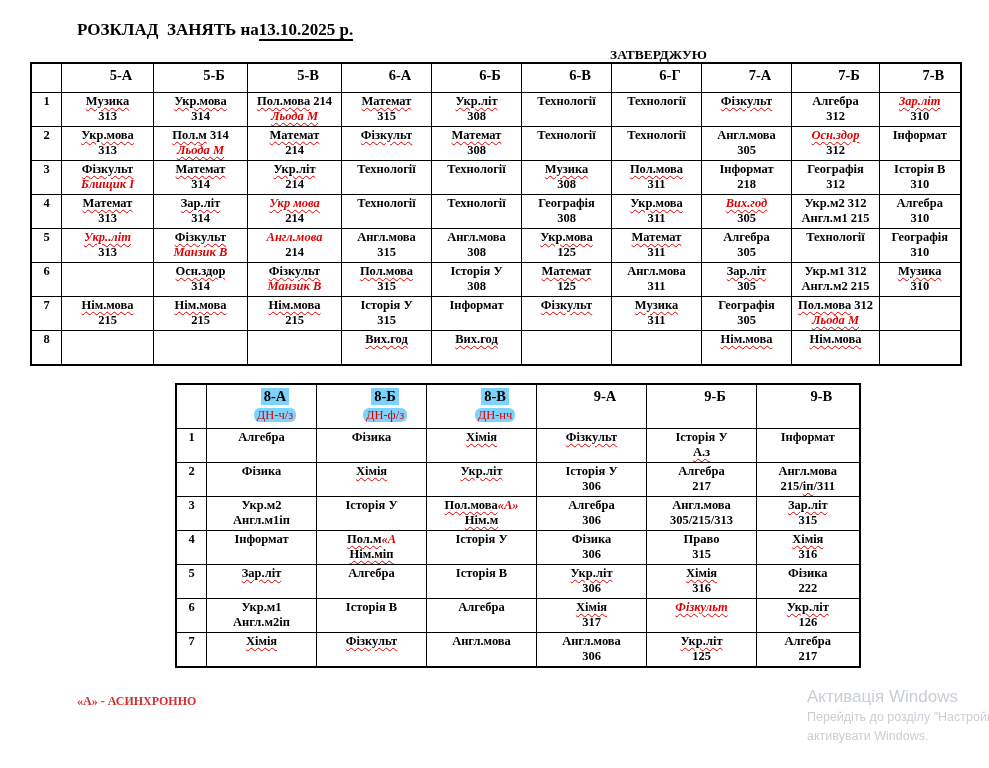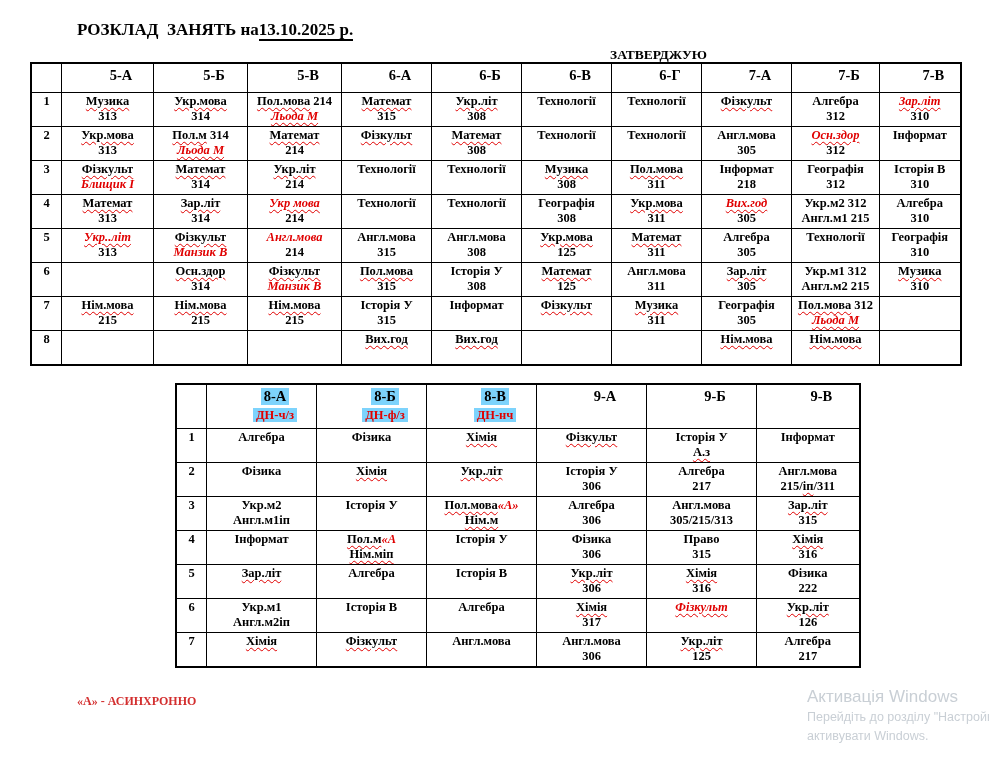--- a/index.html
+++ b/index.html
@@ -40,21 +40,21 @@
     text-align:right;
   }
   .s-rw{
     color:var(--red);font-style:italic;
     text-decoration-line:underline;text-decoration-style:wavy;
     text-decoration-color:var(--red);text-decoration-thickness:1px;
     text-underline-offset:2px;
   }
   .hl{background:#7dd3fc;display:inline-block;padding:0 3px;}
   .sub-line{margin-top:1px;}
-  .sub-red{color:var(--red);font-size:12.5px;line-height:14px;font-weight:bold;}
+  .sub-red{color:var(--red);font-size:12.5px;line-height:14px;font-weight:normal;border-radius:6px;}
   
   .footer-note{left:35px;top:694px;font-size:12px;font-weight:bold;color:#d32f2f;}
   
   .watermark{left:765px;top:686px;color:#c9cfd5;font-family:"Liberation Sans",sans-serif;white-space:nowrap;}
   .wm1{font-size:17px;line-height:22px;}
   .wm2{font-size:12.5px;line-height:19px;}
 </style>
 </head>
 <body>
 

